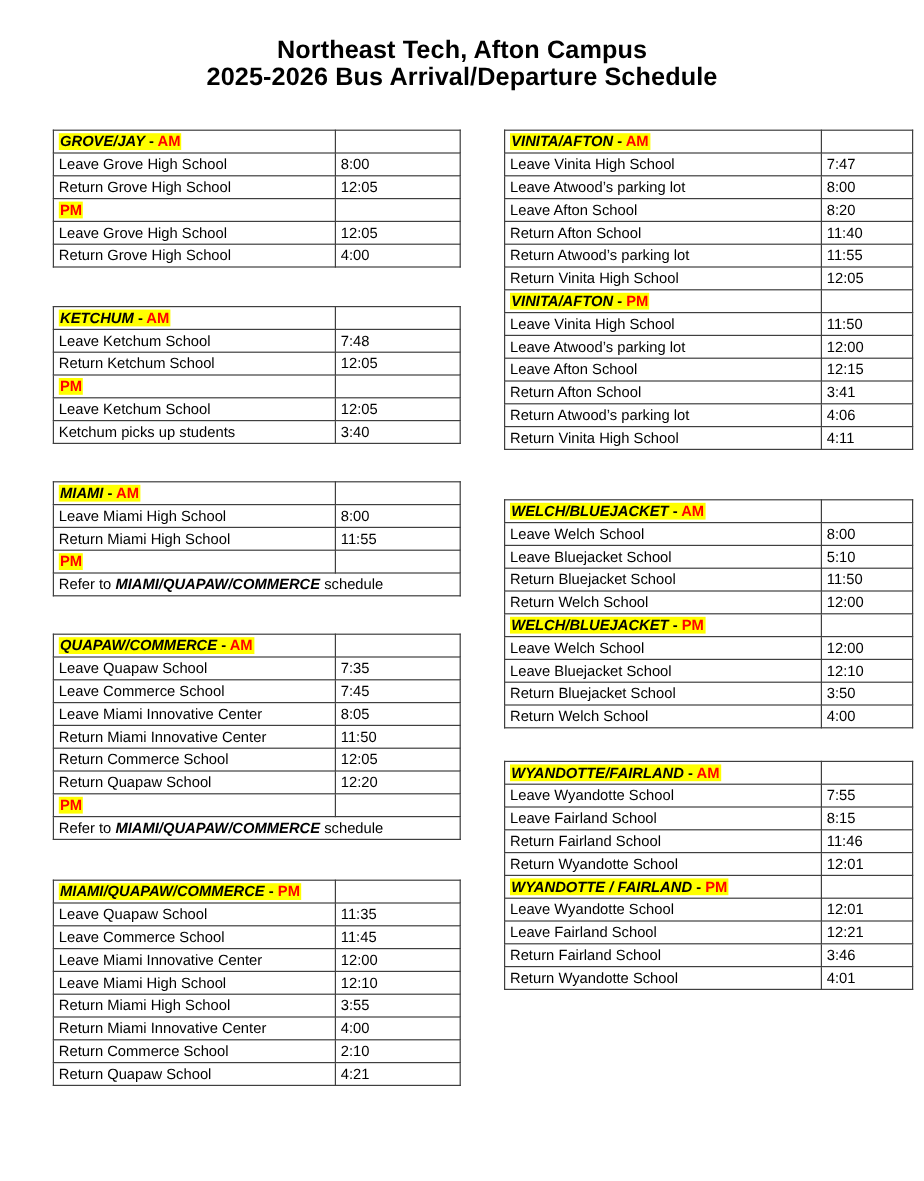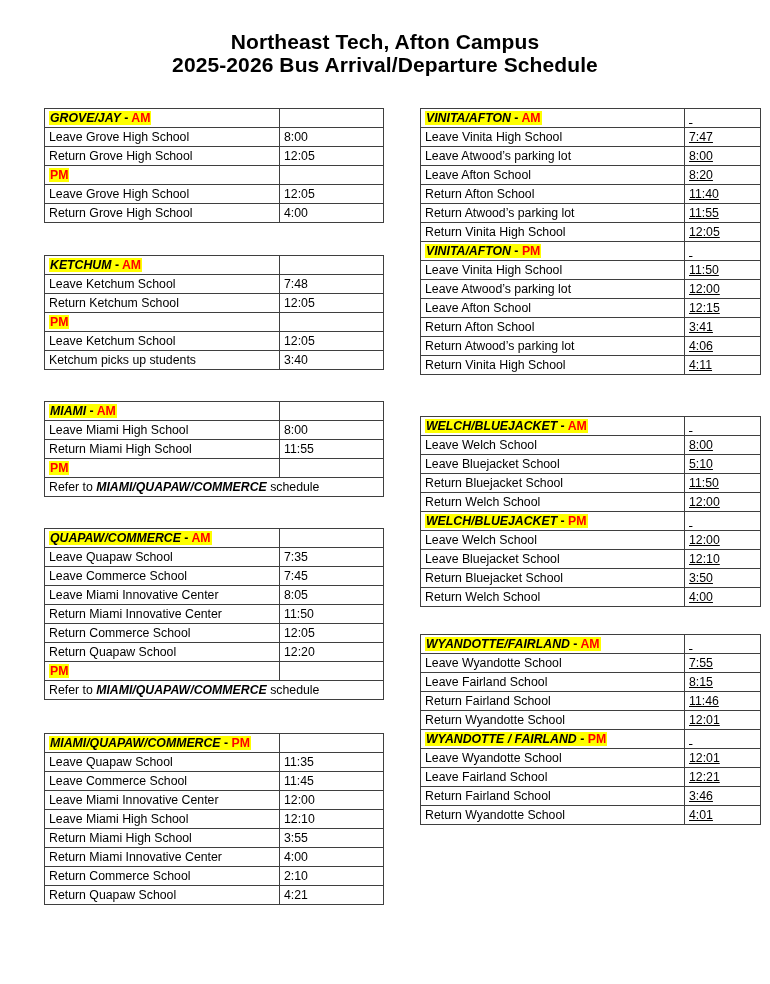--- a/index.html
+++ b/index.html
@@ -65,21 +65,21 @@
     line-height: 17px;
     vertical-align: middle;
     white-space: nowrap;
     overflow: hidden;
   }
   
   .col-left  table.sched td.c-label { width: 230px; }
   .col-left  table.sched td.c-time  { width: 99px; }
   
   .col-right table.sched td.c-label { width: 259px; margin-top: 19px; }
-  .col-right table.sched td.c-time  { width: 71px; text-decoration: underline; }
+  .col-right table.sched td.c-time  { width: 71px; }
 
   .spacer { height: 36px; }
 
   
   td.hdr { }
   .hl {
     background: #FFFF00;
     font-weight: bold;
     font-style: italic;
     font-size: 12.3px;

